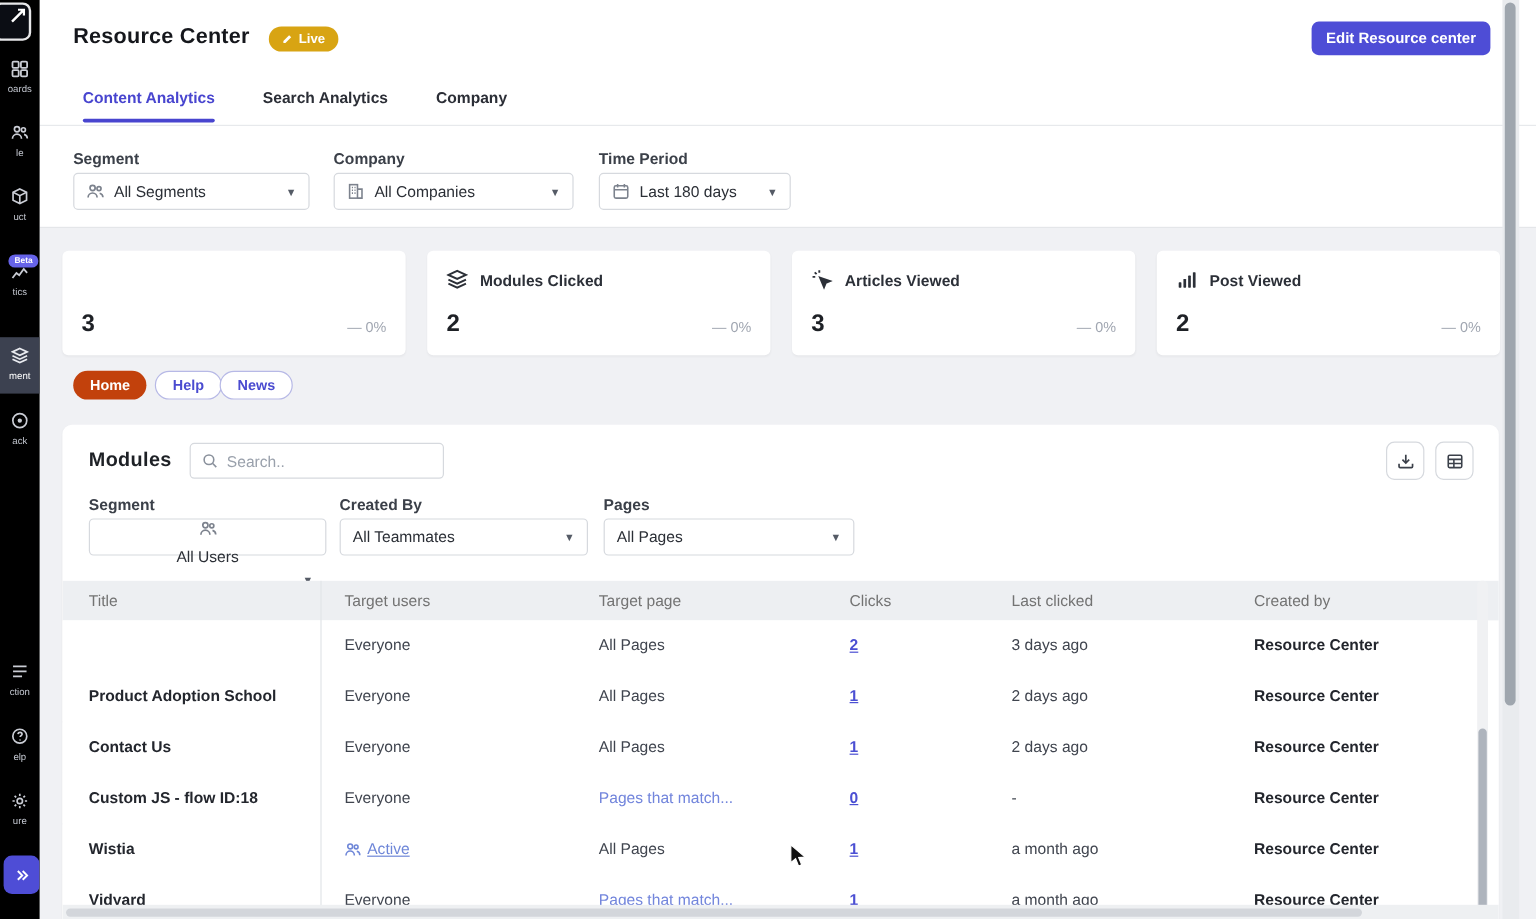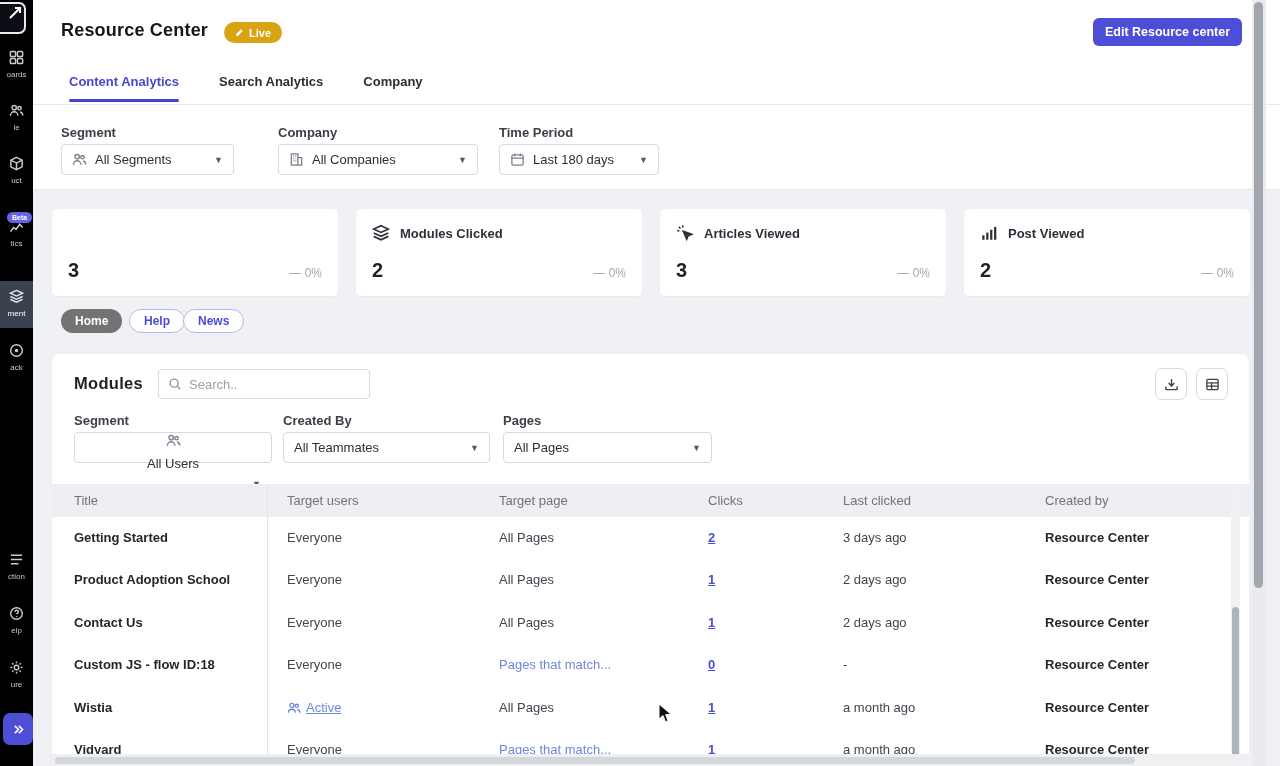--- a/index.html
+++ b/index.html
@@ -38,21 +38,21 @@
 
   
   .card { position:absolute; top:209px; width:286px; height:87px; background:#fff; border-radius:5px; box-shadow:0 1px 2px rgba(20,22,30,.04); }
   .card .c-top { display:flex; align-items:center; gap:10px; padding:15px 16px 0; color:#2C3038; }
   .card .c-label { font-size:13px; font-weight:bold; color:#2C3038; }
   .card .c-value { position:absolute; left:16px; bottom:14px; font-size:20px; font-weight:bold; color:#1E2126; }
   .card .c-delta { position:absolute; right:16px; bottom:16px; font-size:12px; color:#A0A6B1; }
 
   
   .pill { position:absolute; top:309px; height:24px; border-radius:12px; font-size:12px; font-weight:bold; display:flex; align-items:center; padding:0 14px; cursor:pointer; }
-  .pill.filled { background:#737373; color:#fff; }
+  .pill.filled { background:#c2410c; color:#fff; }
   .pill.outline { background:#fff; border:1px solid #B7B9E6; color:#4A4BD0; }
 
   
   .panel { position:absolute; left:52px; top:354px; width:1197px; height:412px; background:#fff; border-radius:8px 8px 0 0; overflow:hidden; box-shadow:0 1px 2px rgba(20,22,30,.04); }
   .panel-title { position:absolute; left:22px; top:20px; font-size:16.5px; font-weight:bold; color:#1E2126; letter-spacing:.3px; }
   .search-box { position:absolute; left:106px; top:15px; width:212px; height:30px; border:1px solid #D6D9DE; border-radius:4px; display:flex; align-items:center; gap:7px; padding:0 9px; color:#8A919C; }
   .search-box input { border:none; outline:none; font-size:13px; width:160px; color:#2B2F36; font-family:"Liberation Sans",sans-serif; background:transparent; }
   .search-box input::placeholder { color:#9AA1AC; }
   .icon-btn { position:absolute; top:14px; width:32px; height:32px; background:#fff; border:1px solid #D6D9DE; border-radius:7px; display:flex; align-items:center; justify-content:center; color:#3B404A; cursor:pointer; }
 
@@ -188,21 +188,21 @@
 
   <button class="edit-btn">Edit Resource center</button>
 
   <div class="tabs">
     <div class="tab active">Content Analytics</div>
     <div class="tab">Search Analytics</div>
     <div class="tab">Company</div>
   </div>
 
   <span class="flt-label" style="left:61px; top:125px;">Segment</span>
-  <div class="dropdown" style="left:61px; top:144px; width:173px;">
+  <div class="dropdown" style="left:61px; top:144px; width:197px;">
     <span class="dd-ic">
         <svg width="15" height="15" viewBox="0 0 16 16" fill="none" stroke="currentColor" stroke-width="1.5">
           <circle cx="5.5" cy="5" r="2.3"></circle>
           <path d="M1.5 13.5c0-2.3 1.8-4.1 4-4.1s4 1.8 4 4.1"></path>
           <circle cx="11.2" cy="5.5" r="1.8"></circle>
           <path d="M11.8 9.6c1.7.4 2.9 1.9 2.9 3.7"></path>
         </svg>
       </span>
     <span>All Segments</span>
     <span class="caret">▼</span>
@@ -333,21 +333,20 @@
     <div class="thead">
       <span class="th" style="left:22px;">Title</span>
       <span class="th" style="left:235px;">Target users</span>
       <span class="th" style="left:447px;">Target page</span>
       <span class="th" style="left:656px;">Clicks</span>
       <span class="th" style="left:791px;">Last clicked</span>
       <span class="th" style="left:993px;">Created by</span>
     </div>
 
     <div class="trow" style="top:163px;">
-      <span class="td t-title" style="left:22px;">Getting Started</span>
       <span class="td" style="left:235px;">Everyone</span>
       <span class="td" style="left:447px;">All Pages</span>
       <span class="td link-click" style="left:656px;">2</span>
       <span class="td" style="left:791px;">3 days ago</span>
       <span class="td t-created" style="left:993px;">Resource Center</span>
     </div>
 
     <div class="trow" style="top:205px;">
       <span class="td t-title" style="left:22px;">Product Adoption School</span>
       <span class="td" style="left:235px;">Everyone</span>

